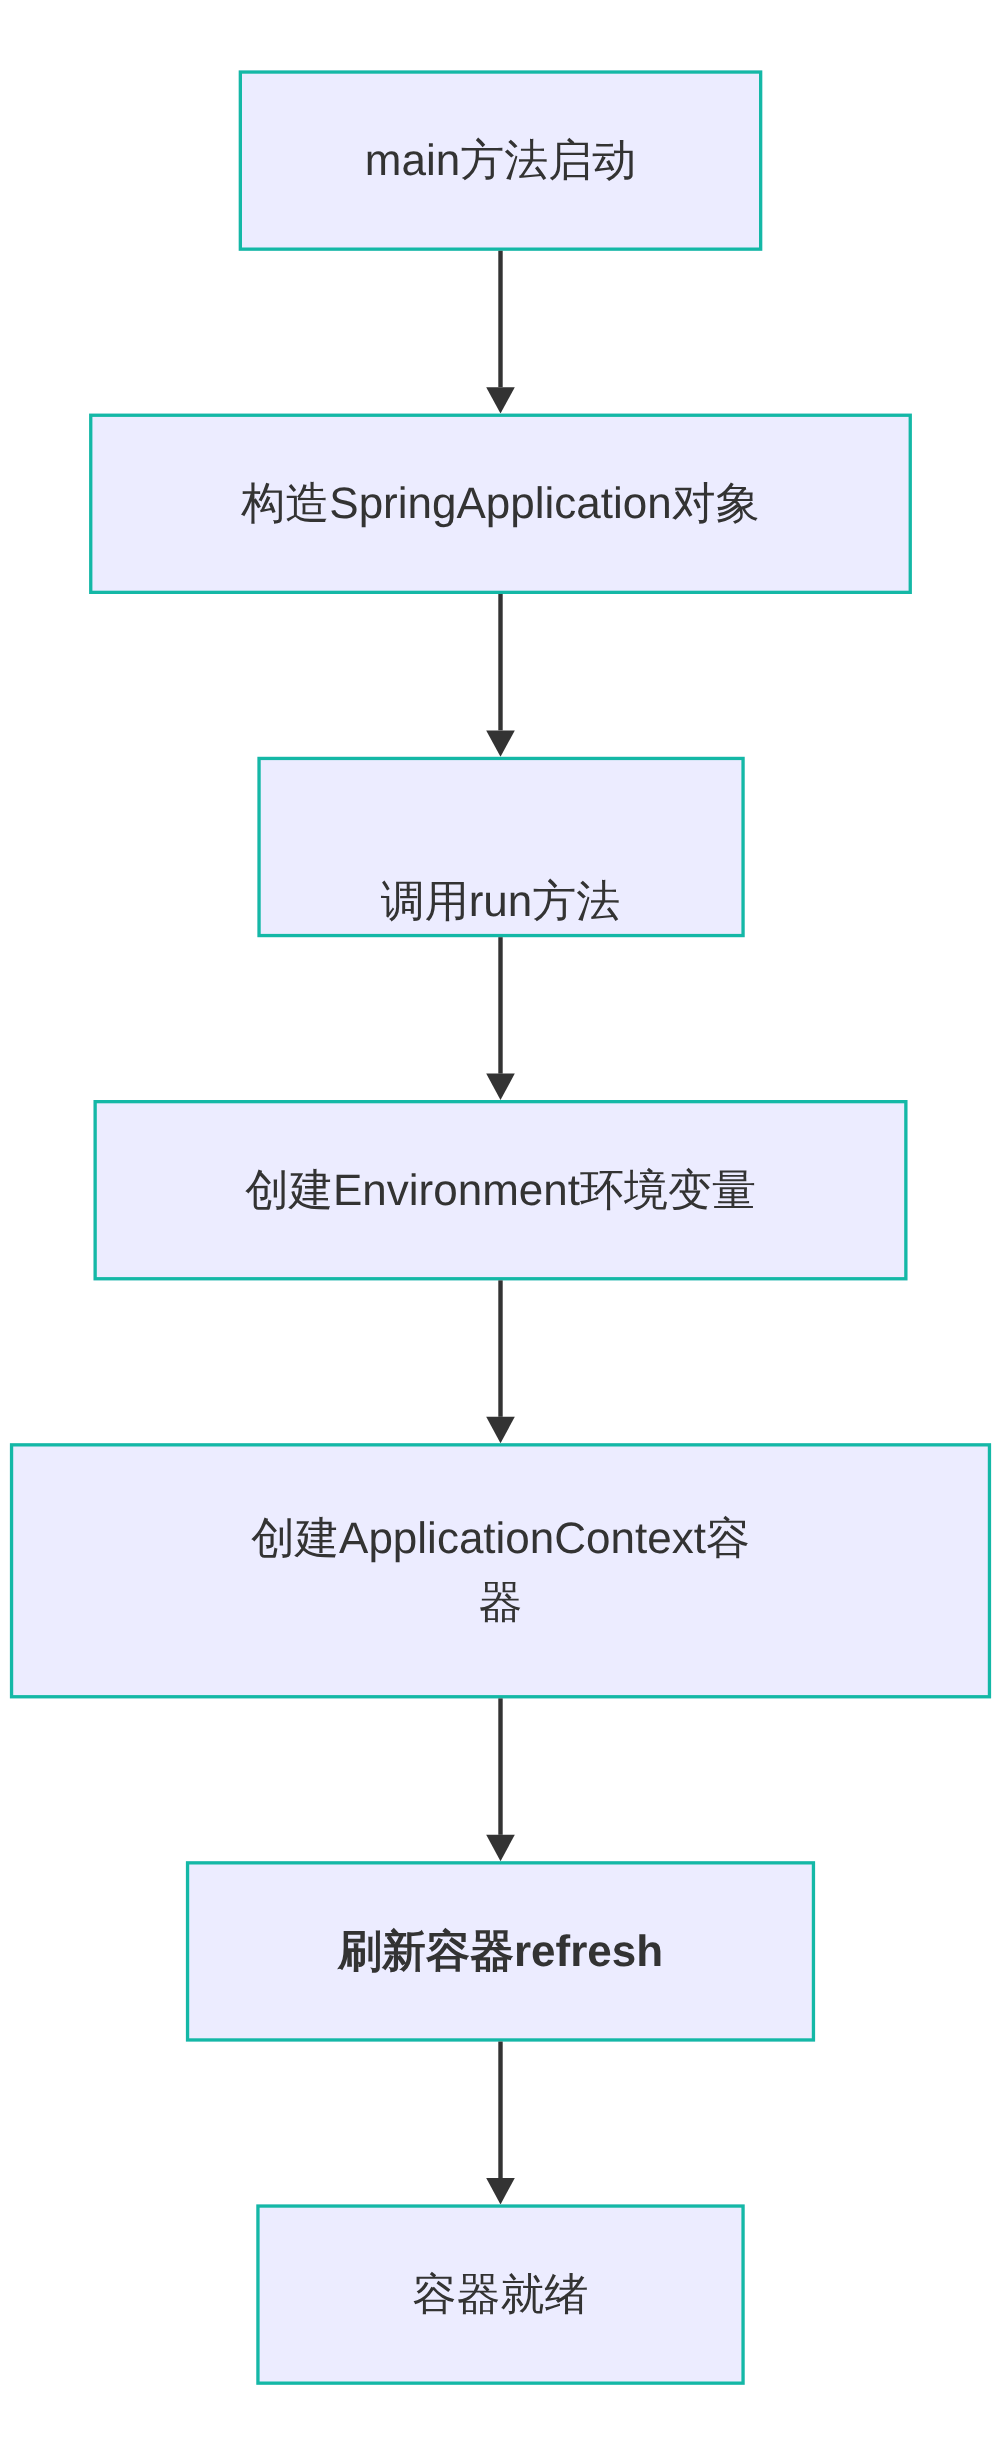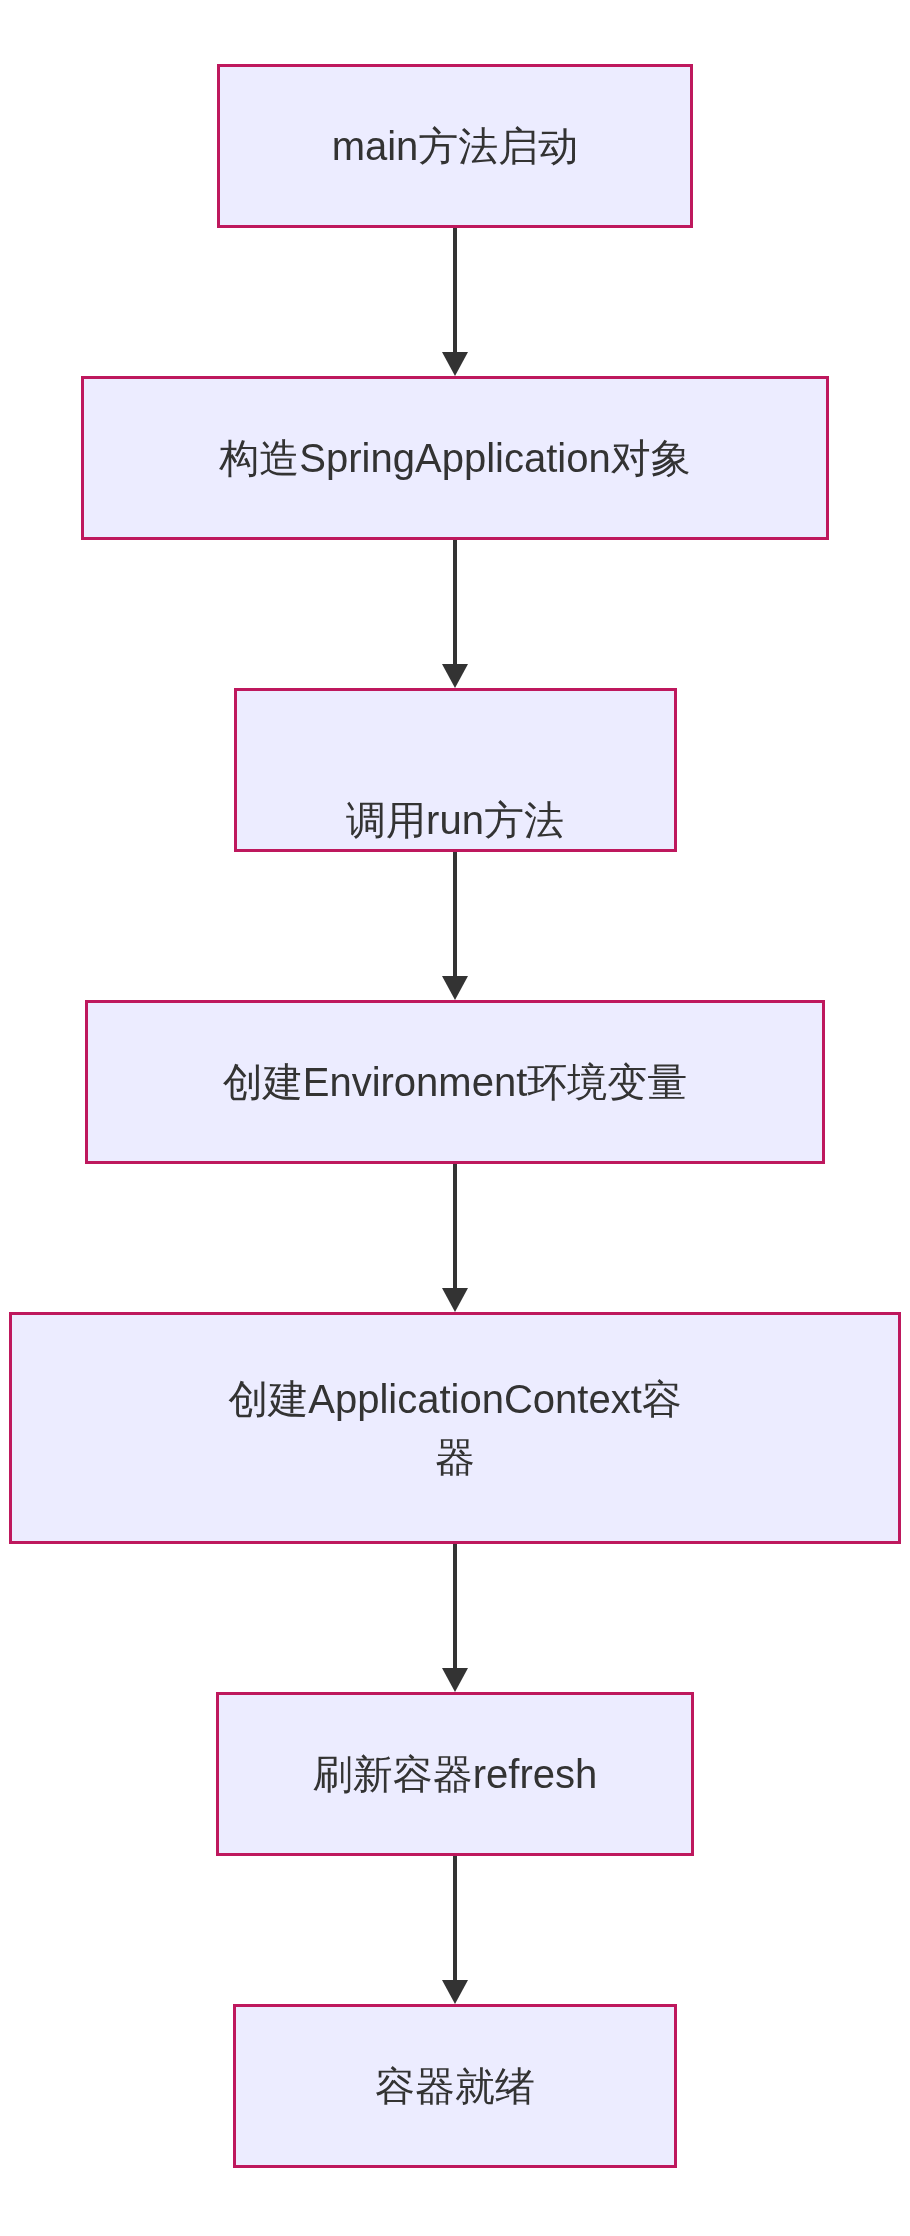--- a/index.html
+++ b/index.html
@@ -16,37 +16,37 @@
     flex-direction: column;
     align-items: center;
     padding-top: 64px;
     box-sizing: border-box;
     font-family: "Liberation Sans", sans-serif;
   }
   .node {
     box-sizing: border-box;
     height: 164px;
     background: #ECECFF;
-    border: 3px solid #be185d;
+    border: 3px solid #14b8a6;
     color: #333333;
     font-size: 40px;
     line-height: 1.45;
     display: flex;
     flex-direction: column;
     align-items: center;
     justify-content: center;
     text-align: center;
     flex-shrink: 0;
   }
   .n1 { width: 476px; }
   .n2 { width: 748px; text-align: right; }
   .n3 { width: 443px; justify-content: flex-end; }
   .n4 { width: 740px; }
   .n5 { width: 892px; height: 232px; align-items: center; }
-  .n6 { width: 478px; }
+  .n6 { width: 572px; font-weight: bold; }
   .n7 { width: 444px; }
   .arrow {
     height: 148px;
     display: flex;
     flex-direction: column;
     align-items: center;
     flex-shrink: 0;
   }
   .arrow .shaft {
     width: 4px;

